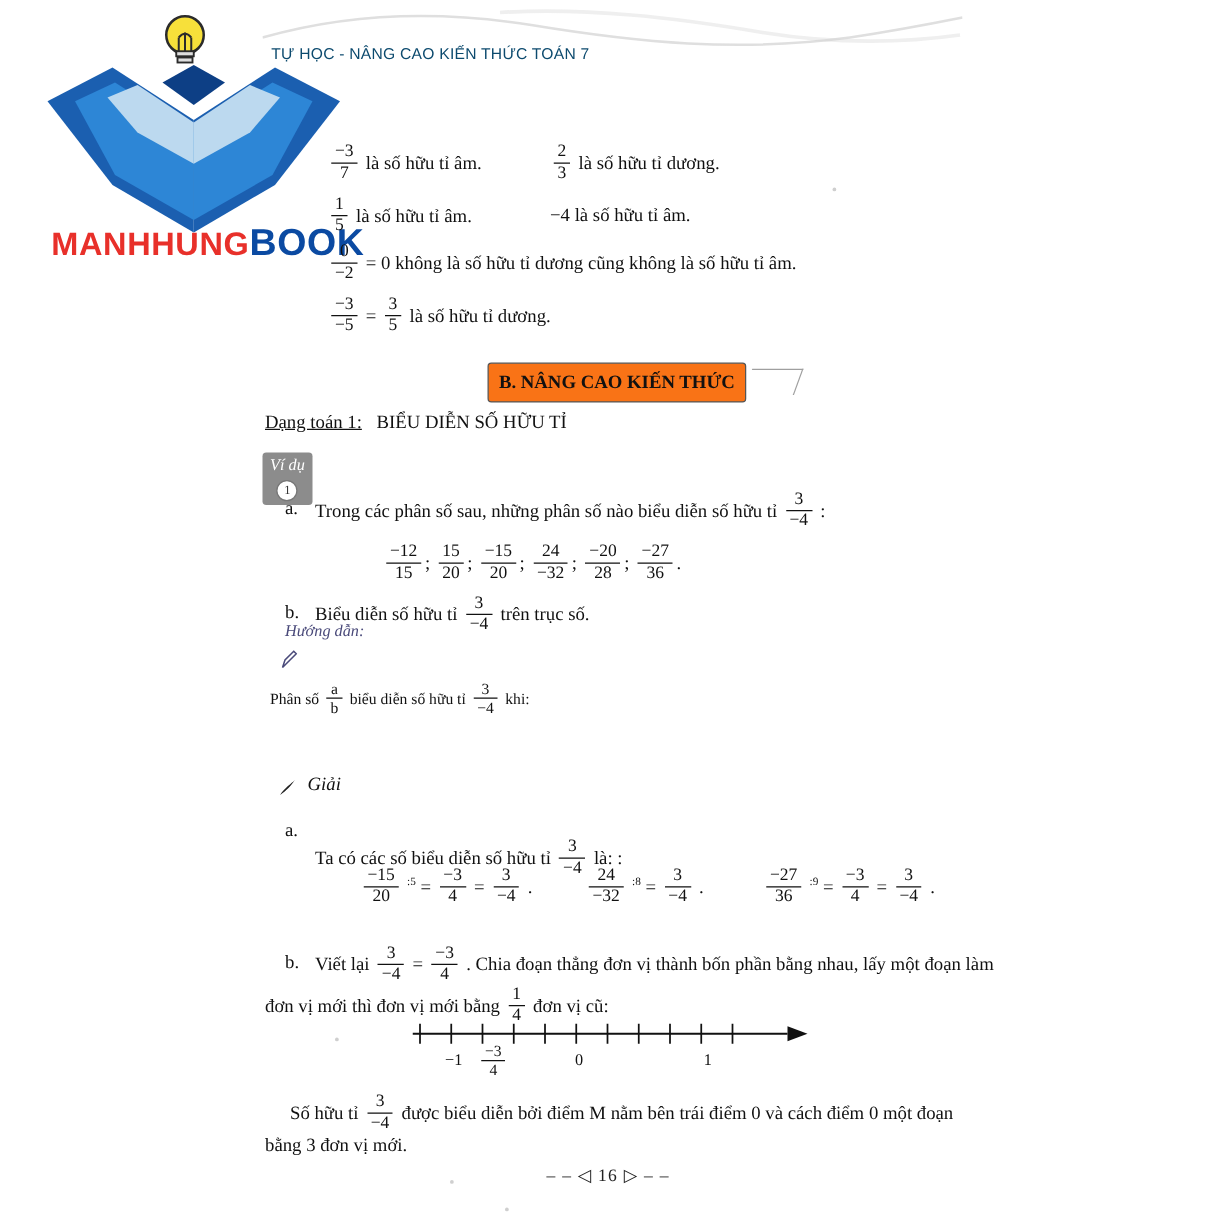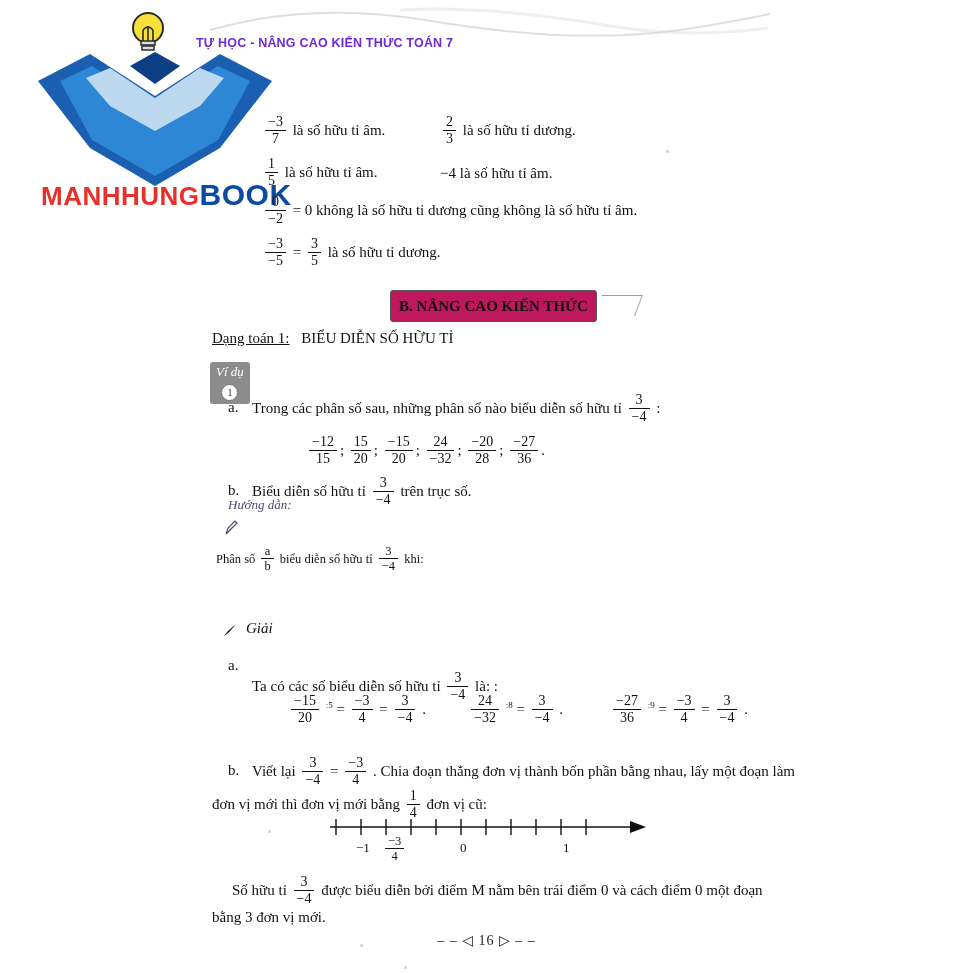--- a/index.html
+++ b/index.html
@@ -21,23 +21,23 @@
     font-family:"Liberation Sans", sans-serif;
     font-weight:bold;font-size:26px;letter-spacing:.5px;
     white-space:nowrap;
     margin-left:11px;
   }
   .logo-text .mh{color:#e8302a;}
   .logo-text .bk{color:#0b4aa2;font-size:30px;}
 
   
   .header-title{
-    position:absolute;left:196px;top:36px;
+    position:absolute;left:217px;top:36px;
     font-family:"Liberation Sans", sans-serif;
-    font-weight:bold;font-size:12.5px;letter-spacing:.2px;color:#6d28d9;
+    font-weight:normal;font-size:12.5px;letter-spacing:.2px;color:#0c4a6e;
   }
   .scan-smudge{
     position:absolute;left:210px;top:4px;width:560px;height:46px;
     pointer-events:none;opacity:.5;
   }
 
   
   .t{position:absolute;font-size:15px;line-height:1.25;white-space:nowrap;}
   .small{font-size:12.5px;}
 
@@ -46,21 +46,21 @@
   .fr .n{display:block;padding:0 3px;font-size:14px;line-height:1.05;}
   .fr .d{display:block;padding:0 3px;border-top:1px solid #111;font-size:14px;line-height:1.15;}
   .fr.sm .n,.fr.sm .d{font-size:12.5px;}
 
   
   .banner{
     position:absolute;left:390px;top:290px;width:205px;height:30px;
     border:1px solid #555;border-radius:3px;
     display:flex;align-items:center;justify-content:center;
     font-family:"Liberation Serif", serif;font-weight:bold;font-size:15px;
-    background:#be185d;
+    background:#f97316;
   }
   .banner-tail{
     position:absolute;left:598px;top:295px;width:40px;height:20px;
     border-top:1px solid #777;border-right:1px solid #777;
     transform:skewX(-20deg);opacity:.7;
   }
 
   .dangtoan{position:absolute;left:212px;top:330px;font-size:15px;}
   .dangtoan u{text-decoration:underline;}
 

